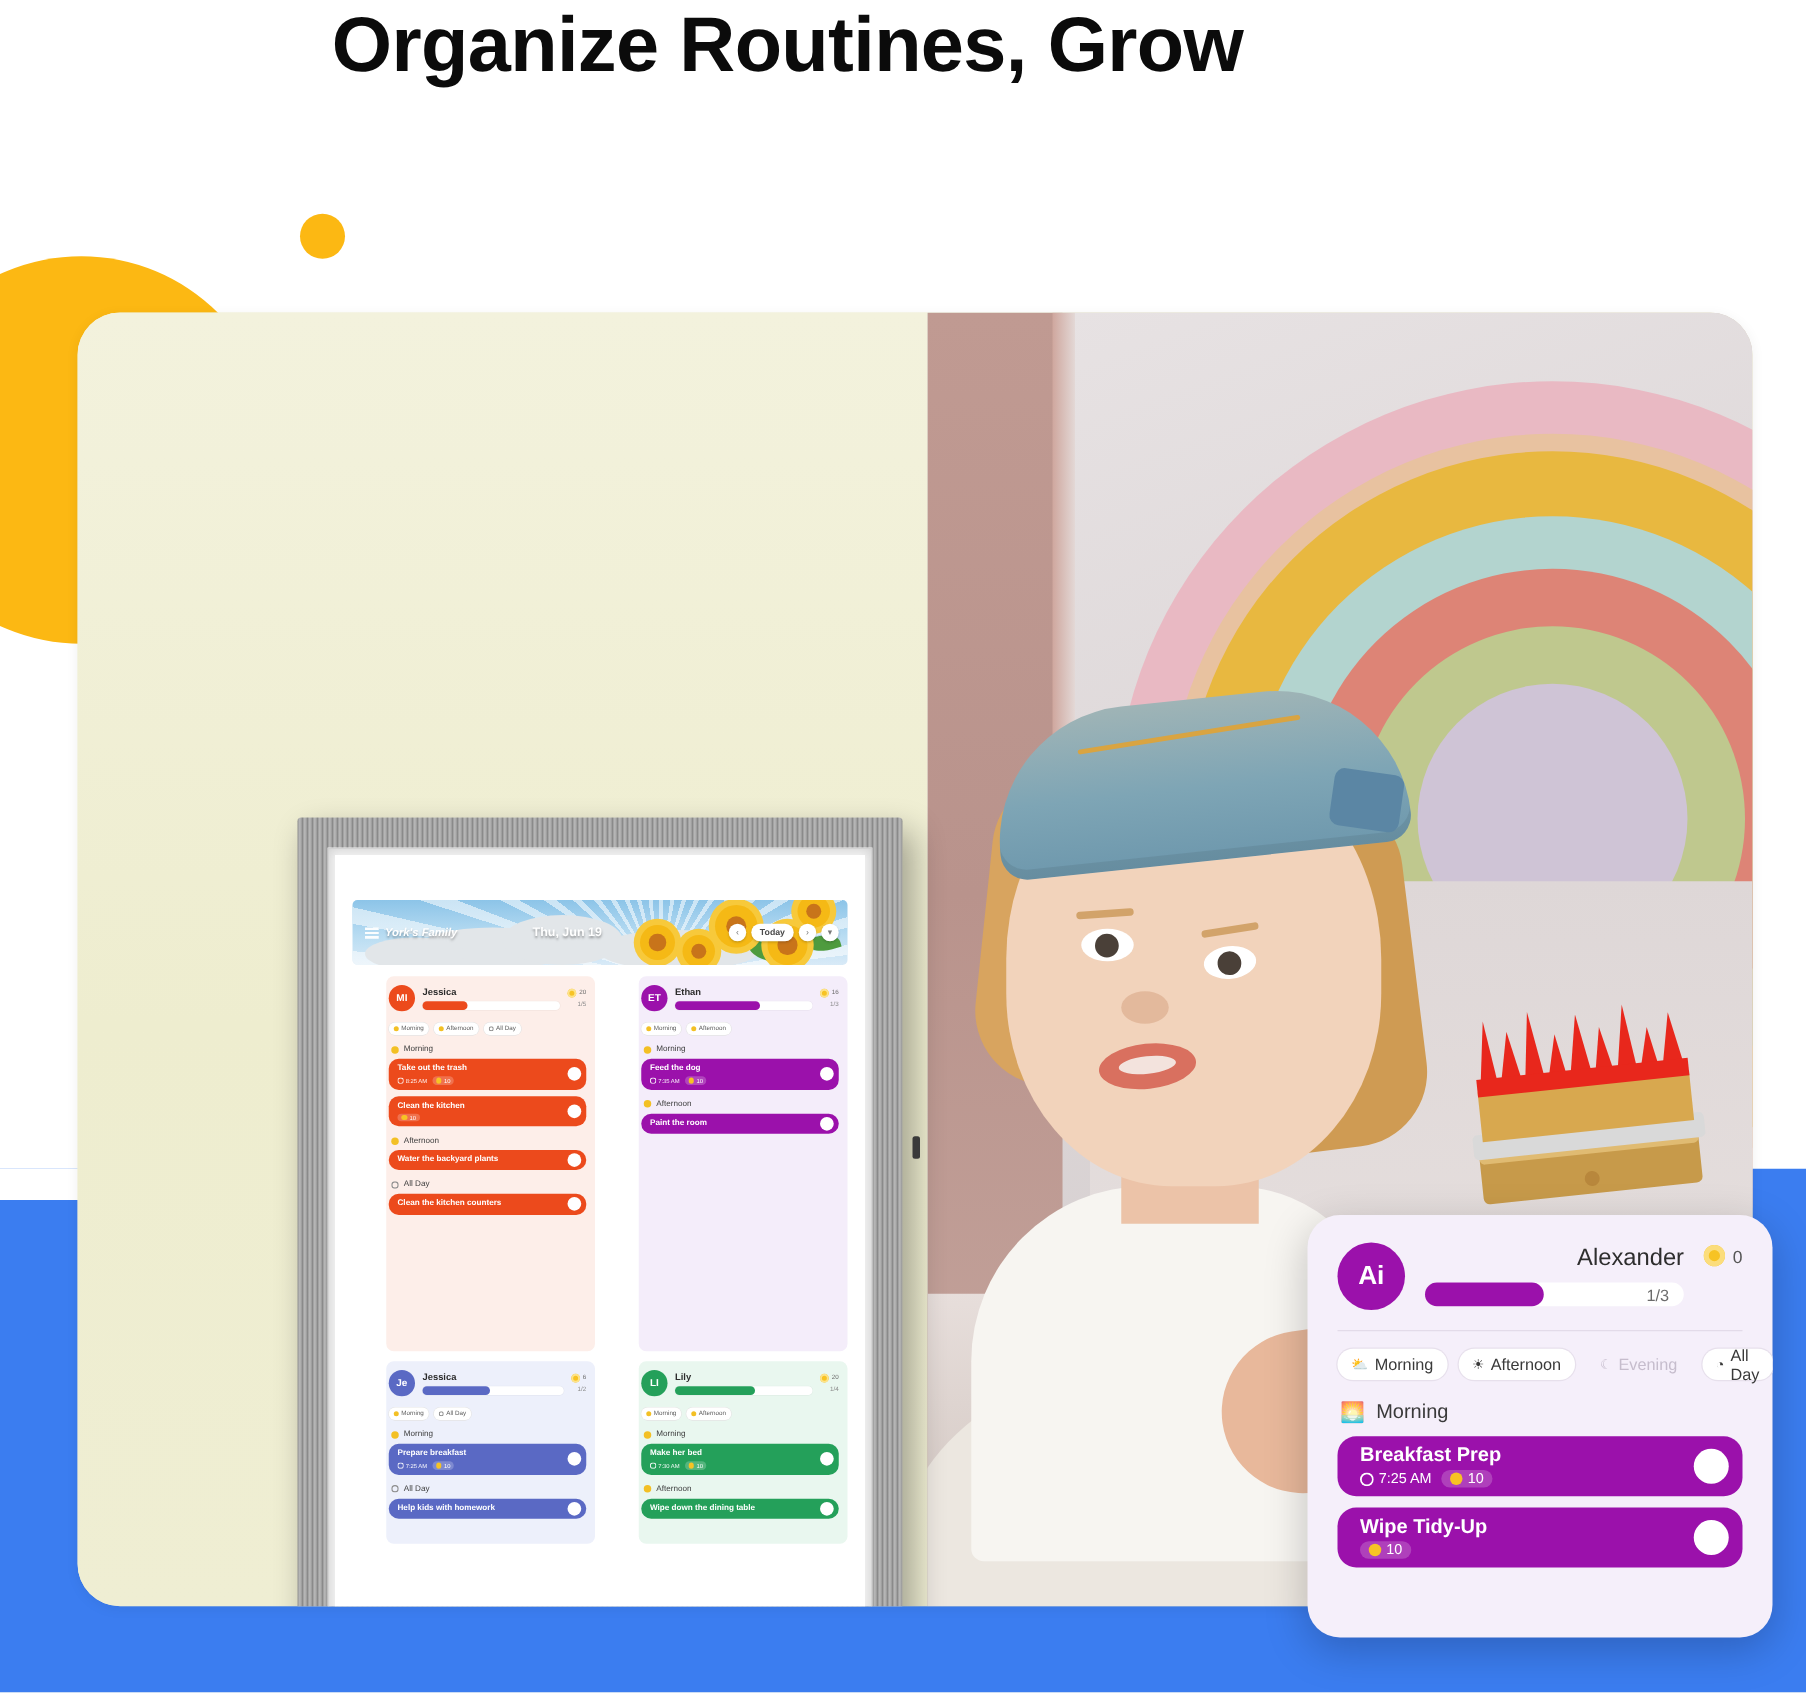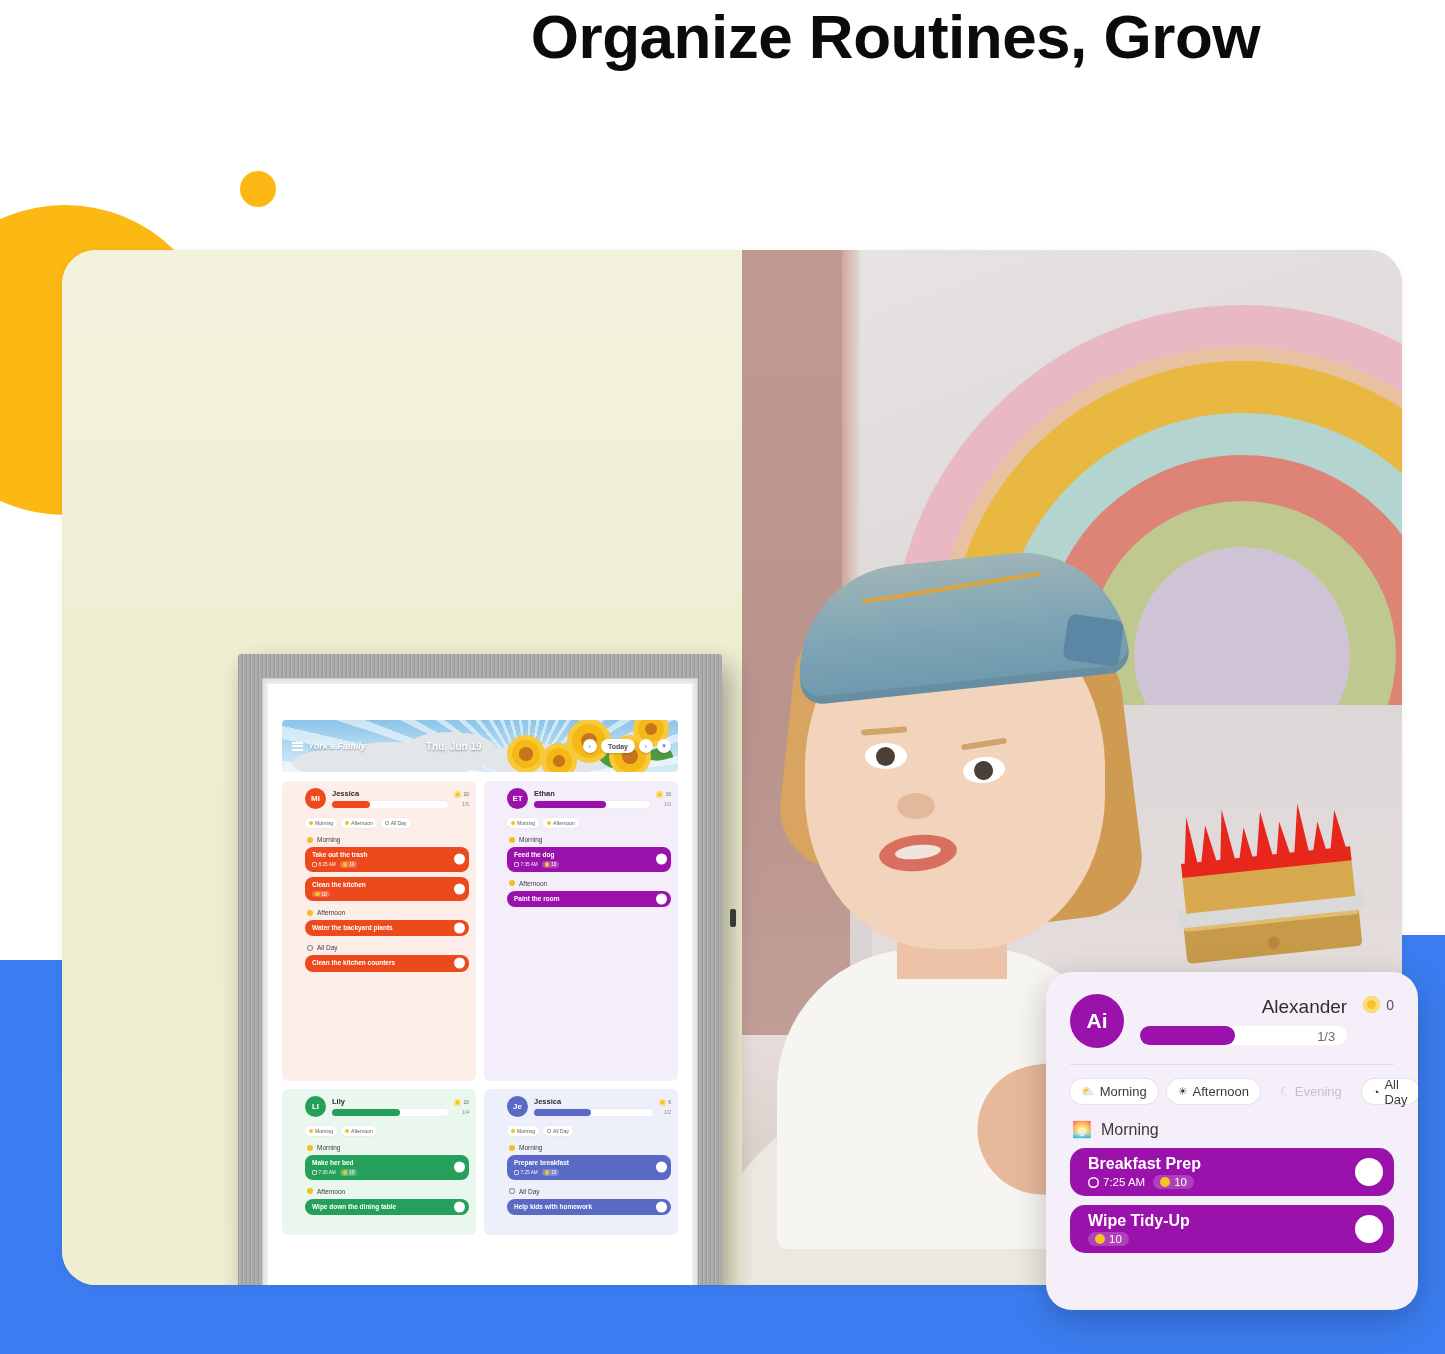--- a/index.html
+++ b/index.html
@@ -7,21 +7,21 @@
     width: 1445px; height: 1354px;
     background: #ffffff;
     font-family: "Liberation Sans", sans-serif;
     overflow: hidden;
   }
   .page { position: relative; width: 1445px; height: 1354px; background:#fff; }
 
   
   .headline {
     position: absolute; left: 0; top: 0; width: 1260px;
-    text-align: right; padding-top: 4px;
+    text-align: center; padding-top: 4px;
     font-weight: 800; font-size: 62px; line-height: 1.05;
     letter-spacing: -0.5px; color: #0b0b0b;
     font-family: "Liberation Sans", sans-serif;
   }
   .headline .l1 { display:block; }
   .headline .l2 { display:block; margin-top: 8px; }
 
   
   .blue-block {
     position:absolute; left:0; top:935px; width:1445px; height:419px;
@@ -167,21 +167,21 @@
   .navgrp { position:absolute; right:7px; display:flex; align-items:center; gap:4px; }
   .navbtn { width:14px; height:14px; border-radius:50%; background:#fff;
      display:flex; align-items:center; justify-content:center;
      font-size:7px; color:#7a7a7a; box-shadow:0 1px 2px rgba(0,0,0,.2); }
   .todaybtn { height:14px; padding:0 7px; border-radius:8px; background:#fff;
      display:flex; align-items:center; font-size:7px; color:#4a4a4a; font-weight:600;
      box-shadow:0 1px 2px rgba(0,0,0,.2); }
 
   
   .grid { display:grid; grid-template-columns:1fr 1fr; gap:8px; margin-top:9px; }
-  .mcard { border-radius:6px; padding:7px 7px 10px 23px; min-height:146px; }
+  .mcard { border-radius:6px; padding:7px 7px 10px 2px; min-height:146px;margin-left:27px; }
   .mcard.tall { min-height:300px; }
   .m-mi { background:#fdeee9; }
   .m-et { background:#f4edfa; }
   .m-je { background:#edf0fb; }
   .m-li { background:#e9f7ef; }
 
   .mhead { display:flex; align-items:center; gap:6px; }
   .ava { width:21px; height:21px; border-radius:50%; color:#fff; font-size:8px;
      font-weight:700; display:flex; align-items:center; justify-content:center; flex:0 0 auto; }
   .a-mi{background:#ec4a1c;} .a-et{background:#9b11ab;} .a-je{background:#5a69c4;} .a-li{background:#24a05a;}
@@ -495,20 +495,69 @@
                   <div class="seclabel">
         <span class="sdot "></span>
         <span>Afternoon</span>
       </div>
       <div class="task t-et">
         <div class="ttitle">Paint the room</div>
 
         <div class="toggle"></div>
       </div>
                 </div>
+                <div class="mcard m-je">
+    <div class="mhead">
+      <div class="ava a-je">Je</div>
+      <div class="mbody">
+        <div class="mname">Jessica</div>
+        <div class="mprog">
+          <div class="mfill f-je" style="width:48%"></div>
+        </div>
+      </div>
+      <div class="mscore">
+        <div class="coinrow">
+                        <span class="coin"></span>
+                        <span class="ctxt">6</span>
+                      </div>
+        <div class="frac">1/2</div>
+      </div>
+    </div>
+    <div class="chips">
+                    <div class="chip">
+       <span class="dot "></span>
+       <span>Morning</span>
+     </div>
+                    <div class="chip">
+       <span class="dot clock"></span>
+       <span>All Day</span>
+     </div>
+                  </div>
+    <div class="seclabel">
+        <span class="sdot "></span>
+        <span>Morning</span>
+      </div>
+      <div class="task t-je">
+        <div class="ttitle">Prepare breakfast</div>
+        <div class="tmeta">
+          <span class="mt"><span class="clockico"></span>7:25 AM</span>
+          <span class="tcoin"><span class="cc"></span>10</span>
+        </div>
+        <div class="toggle"></div>
+      </div>
+                  <div class="seclabel">
+        <span class="sdot clk"></span>
+        <span>All Day</span>
+      </div>
+      <div class="task t-je">
+        <div class="ttitle">Help kids with homework</div>
+
+        <div class="toggle"></div>
+      </div>
+                </div>
                 <div class="mcard m-li">
     <div class="mhead">
       <div class="ava a-li">LI</div>
       <div class="mbody">
         <div class="mname">Lily</div>
         <div class="mprog">
           <div class="mfill f-li" style="width:58%"></div>
         </div>
       </div>
       <div class="mscore">
@@ -540,69 +589,20 @@
           <span class="tcoin"><span class="cc"></span>10</span>
         </div>
         <div class="toggle"></div>
       </div>
                   <div class="seclabel">
         <span class="sdot "></span>
         <span>Afternoon</span>
       </div>
       <div class="task t-li">
         <div class="ttitle">Wipe down the dining table</div>
-
-        <div class="toggle"></div>
-      </div>
-                </div>
-                <div class="mcard m-je">
-    <div class="mhead">
-      <div class="ava a-je">Je</div>
-      <div class="mbody">
-        <div class="mname">Jessica</div>
-        <div class="mprog">
-          <div class="mfill f-je" style="width:48%"></div>
-        </div>
-      </div>
-      <div class="mscore">
-        <div class="coinrow">
-                        <span class="coin"></span>
-                        <span class="ctxt">6</span>
-                      </div>
-        <div class="frac">1/2</div>
-      </div>
-    </div>
-    <div class="chips">
-                    <div class="chip">
-       <span class="dot "></span>
-       <span>Morning</span>
-     </div>
-                    <div class="chip">
-       <span class="dot clock"></span>
-       <span>All Day</span>
-     </div>
-                  </div>
-    <div class="seclabel">
-        <span class="sdot "></span>
-        <span>Morning</span>
-      </div>
-      <div class="task t-je">
-        <div class="ttitle">Prepare breakfast</div>
-        <div class="tmeta">
-          <span class="mt"><span class="clockico"></span>7:25 AM</span>
-          <span class="tcoin"><span class="cc"></span>10</span>
-        </div>
-        <div class="toggle"></div>
-      </div>
-                  <div class="seclabel">
-        <span class="sdot clk"></span>
-        <span>All Day</span>
-      </div>
-      <div class="task t-je">
-        <div class="ttitle">Help kids with homework</div>
 
         <div class="toggle"></div>
       </div>
                 </div>
               </div>
 
           </div>
         </div>
       </div>
     </div>

